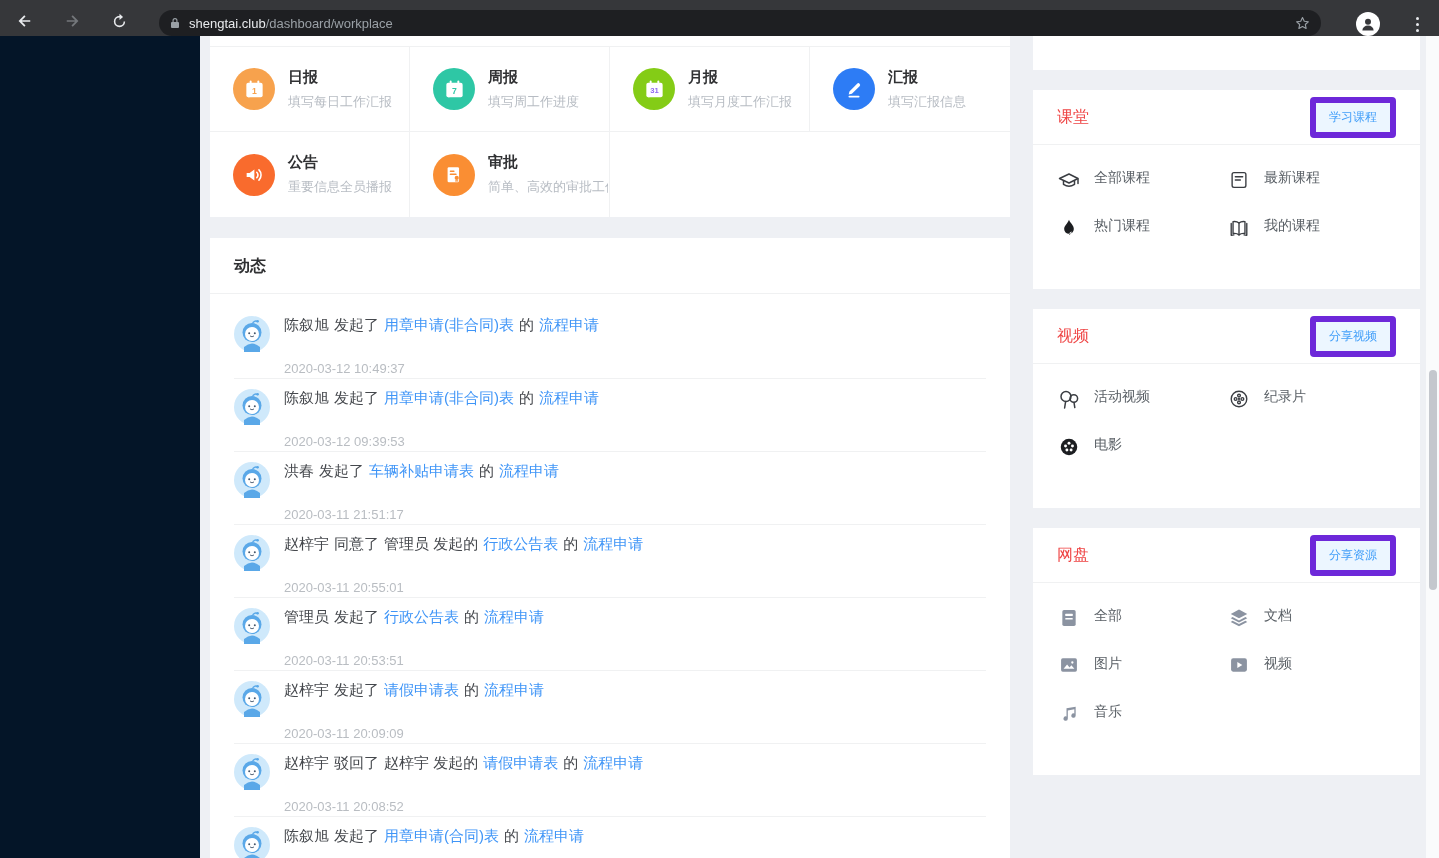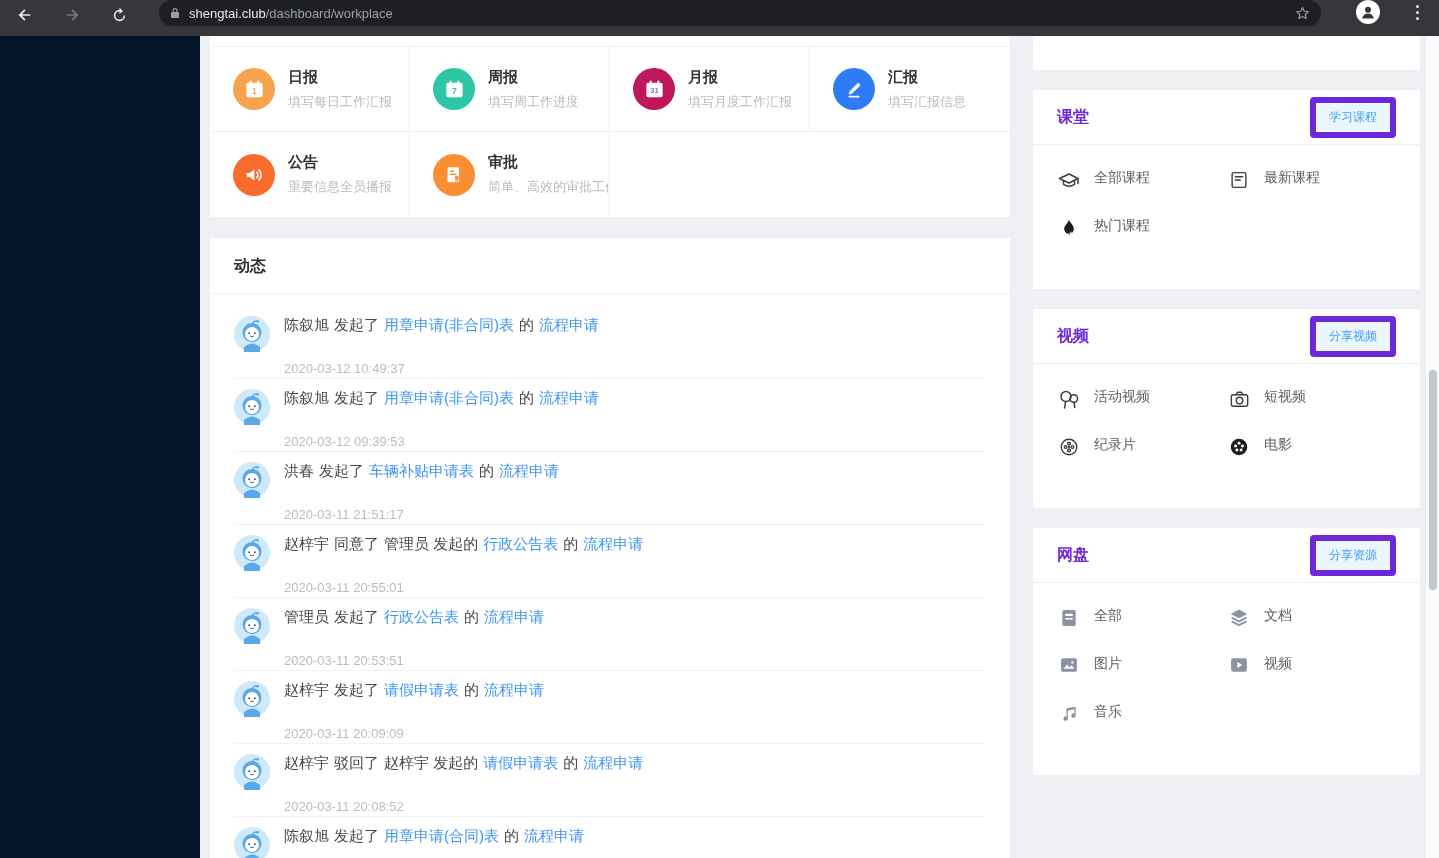--- a/index.html
+++ b/index.html
@@ -1,20 +1,20 @@
 <!DOCTYPE html>
 <html><head>
 <meta charset="utf-8">
 <style>
   *{margin:0;padding:0;box-sizing:border-box}
   body{font-family:"Liberation Sans","DejaVu Sans",sans-serif}
   .screen{width:1439px;height:858px;position:relative;overflow:hidden;background:#eef0f4}
 
   
-  .browser-bar{height:36px;background:#36373a;display:flex;align-items:flex-start;padding:0 10px;gap:17px}
+  .browser-bar{height:36px;background:#36373a;display:flex;align-items:flex-end;padding:0 10px;gap:17px}
   .nav-btn{width:30px;height:30px;display:flex;align-items:center;justify-content:center;border-radius:50%;cursor:pointer;flex:none}
   .nav-btn svg{display:block}
   .url-pill{flex:1;height:26px;background:#1e1f22;border-radius:13px;display:flex;align-items:center;padding:0 10px;margin:0 8px;font-size:13px;min-width:0;cursor:text}
   .url-domain{color:#e8eaed;margin-left:8px}
   .url-path{color:#9aa0a6}
   .pill-star{margin-left:auto;display:flex;align-items:center;cursor:pointer}
   .chrome-avatar{width:24px;height:24px;border-radius:50%;background:#fff;display:flex;align-items:center;justify-content:center;margin:0 10px;cursor:pointer;flex:none}
   .chrome-menu{width:20px;height:24px;display:flex;flex-direction:column;align-items:center;justify-content:center;gap:3px;cursor:pointer;flex:none;margin-right:2px}
   .chrome-menu i{width:3px;height:3px;border-radius:50%;background:#e8eaed;display:block}
 
@@ -25,21 +25,21 @@
   .card{background:#fff}
 
   
   .main-col{position:absolute;left:10px;top:0;width:800px}
   .grid-topstrip{height:11px;border-bottom:1px solid #f0f1f2}
   .grid-row{display:flex;height:85px}
   .grid-row.first{border-bottom:1px solid #f0f1f2}
   .qa-cell{width:200px;display:flex;align-items:center;padding-left:23px;flex:none}
   .qa-cell.bordered{border-right:1px solid #f0f1f2}
   .qa-icon{width:42px;height:42px;border-radius:50%;display:flex;align-items:center;justify-content:center;margin-right:13px;flex:none}
-  .c1{background:#f7a24d}.c2{background:#2ec7a5}.c3{background:#be185d}
+  .c1{background:#f7a24d}.c2{background:#2ec7a5}.c3{background:#84cc16}
   .c4{background:#2d7cf5}.c5{background:#f96b2d}.c6{background:#fa8e33}
   .cal-num1{fill:#f7a24d;font-weight:bold;font-size:9px}
   .cal-num2{fill:#2ec7a5;font-weight:bold;font-size:9px}
   .cal-num3{fill:#9168f0;font-weight:bold;font-size:8px}
   .qa-title{font-size:15px;color:#303133;font-weight:700;margin-bottom:6px}
   .qa-desc{font-size:13px;color:#b7bcc3;white-space:nowrap;overflow:hidden;max-width:120px}
 
   
   .feed-card{margin-top:21px;height:660px}
   .feed-header{height:56px;line-height:56px;padding-left:24px;font-size:16px;font-weight:600;color:#303133;border-bottom:1px solid #f0f1f2}
@@ -52,21 +52,21 @@
   .seg:empty{display:none}
   .link{color:#3f95f7;text-decoration:none;cursor:pointer}
   .feed-time{margin-top:26px;font-size:13px;color:#b9bdc2}
   .feed-time:empty{display:none}
 
   
   .right-col{position:absolute;left:833px;top:0;width:387px}
   .stub-card{height:34px;margin-bottom:20px}
   .panel{margin-bottom:20px}
   .p-header{height:55px;display:flex;align-items:center;justify-content:space-between;padding:0 24px;border-bottom:1px solid #f0f1f2}
-  .p-title{font-size:16px;font-weight:700;color:#6d28d9}
+  .p-title{font-size:16px;font-weight:400;color:#ef4444}
   .p-btn{font-family:inherit;font-size:12px;color:#419ef9;background:#ecf6ff;border:6px solid #6d28d9;border-radius:4px;padding:6px 13px;cursor:pointer}
   .p-grid{display:flex;flex-wrap:wrap;padding:24px 0 24px 24px}
   .p-item{width:170px;height:48px;display:flex;align-items:flex-start;gap:13px;cursor:pointer}
   .p-icon{width:24px;display:flex;justify-content:center;flex:none}
   .p-label{font-size:14px;color:#5a6066}
 
   
   .scroll-track{position:absolute;right:0;top:0;width:13px;height:822px;background:#fafbfc}
   .scroll-thumb{position:absolute;right:2px;top:334px;width:8px;height:220px;border-radius:4px;background:#c4c7cd;cursor:pointer}
 </style>
@@ -405,49 +405,50 @@
               <span class="p-label">最新课程</span>
             </div>
             <div class="p-item">
               <span class="p-icon">
                 <svg width="20" height="22" viewBox="0 0 24 24">
                     <path d="M12 2.2 C13.2 6 17.8 8.6 17.8 13.2 a5.8 5.8 0 0 1 -11.6 0 C6.2 9.3 10 7.6 12 2.2 Z M12 20 a3 3 0 0 0 2.8-4 c-1 1.4-2.2 1.7-2.8 3 z" fill="#1c1e21"></path>
                   </svg>
               </span>
               <span class="p-label">热门课程</span>
             </div>
+            <div class="p-item">
+              <span class="p-icon">
+                <svg width="24" height="22" viewBox="0 0 24 24" fill="none" stroke="#3a3d42" stroke-width="1.5" stroke-linejoin="round" stroke-linecap="round">
+                    <path d="M12 6.5 C10.2 5 8 4.6 5.5 5 v13 c2.5-.4 4.7 0 6.5 1.5 c1.8-1.5 4-1.9 6.5-1.5 V5 c-2.5-.4-4.7 0-6.5 1.5 z"></path>
+                    <path d="M12 6.5 V19.5"></path>
+                    <path d="M3.5 7 v13 l3 -0.5"></path>
+                    <path d="M20.5 7 v13 l-3 -0.5"></path>
+                  </svg>
+              </span>
+              <span class="p-label">我的课程</span>
+            </div>
           </div>
         </div>
 
         <div class="card panel">
           <div class="p-header">
             <span class="p-title">视频</span>
             <button class="p-btn">分享视频</button>
           </div>
           <div class="p-grid">
             <div class="p-item">
               <span class="p-icon">
                 <svg width="24" height="24" viewBox="0 0 24 24" fill="none" stroke="#3a3d42" stroke-width="1.5" stroke-linecap="round">
                     <circle cx="9" cy="8.5" r="5"></circle>
                     <circle cx="16.8" cy="10.5" r="3.8"></circle>
                     <path d="M8.6 13.6 l-1 6.4"></path>
                     <path d="M17 14.4 l.8 5.2"></path>
                   </svg>
               </span>
               <span class="p-label">活动视频</span>
-            </div>
-            <div class="p-item">
-              <span class="p-icon">
-                <svg width="23" height="23" viewBox="0 0 24 24" fill="none" stroke="#3a3d42" stroke-width="1.5" stroke-linejoin="round">
-                    <rect x="3.5" y="7" width="17" height="12" rx="2"></rect>
-                    <path d="M8.5 7 L10 4.5 h4 L15.5 7"></path>
-                    <circle cx="12" cy="13" r="3.4"></circle>
-                  </svg>
-              </span>
-              <span class="p-label">短视频</span>
             </div>
             <div class="p-item">
               <span class="p-icon">
                 <svg width="22" height="22" viewBox="0 0 24 24" fill="none" stroke="#3a3d42" stroke-width="1.5">
                     <circle cx="12" cy="12" r="8.5"></circle>
                     <circle cx="12" cy="8.3" r="1.5"></circle>
                     <circle cx="8.3" cy="12" r="1.5"></circle>
                     <circle cx="15.7" cy="12" r="1.5"></circle>
                     <circle cx="12" cy="15.7" r="1.5"></circle>
                     <circle cx="12" cy="12" r="0.5" fill="#3a3d42"></circle>

